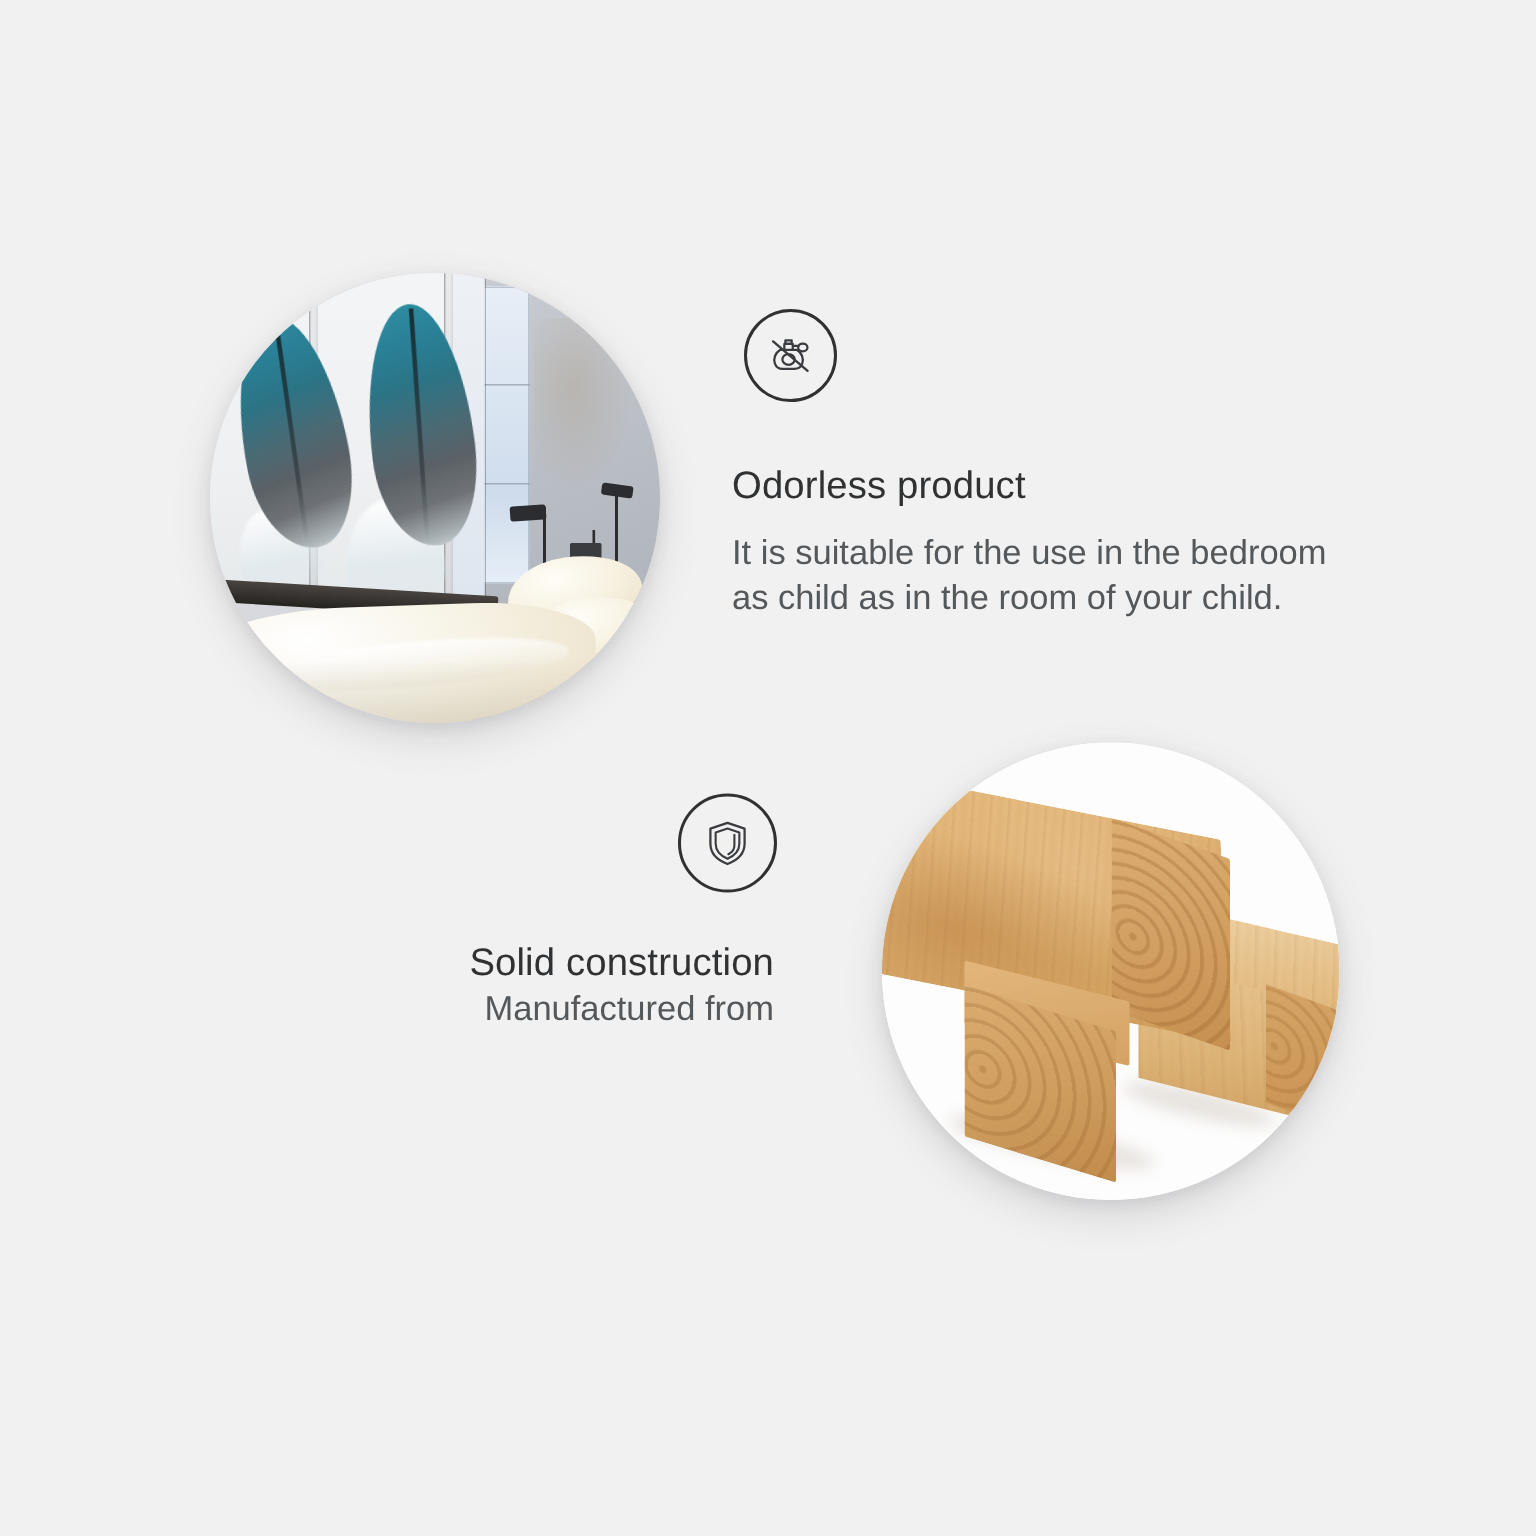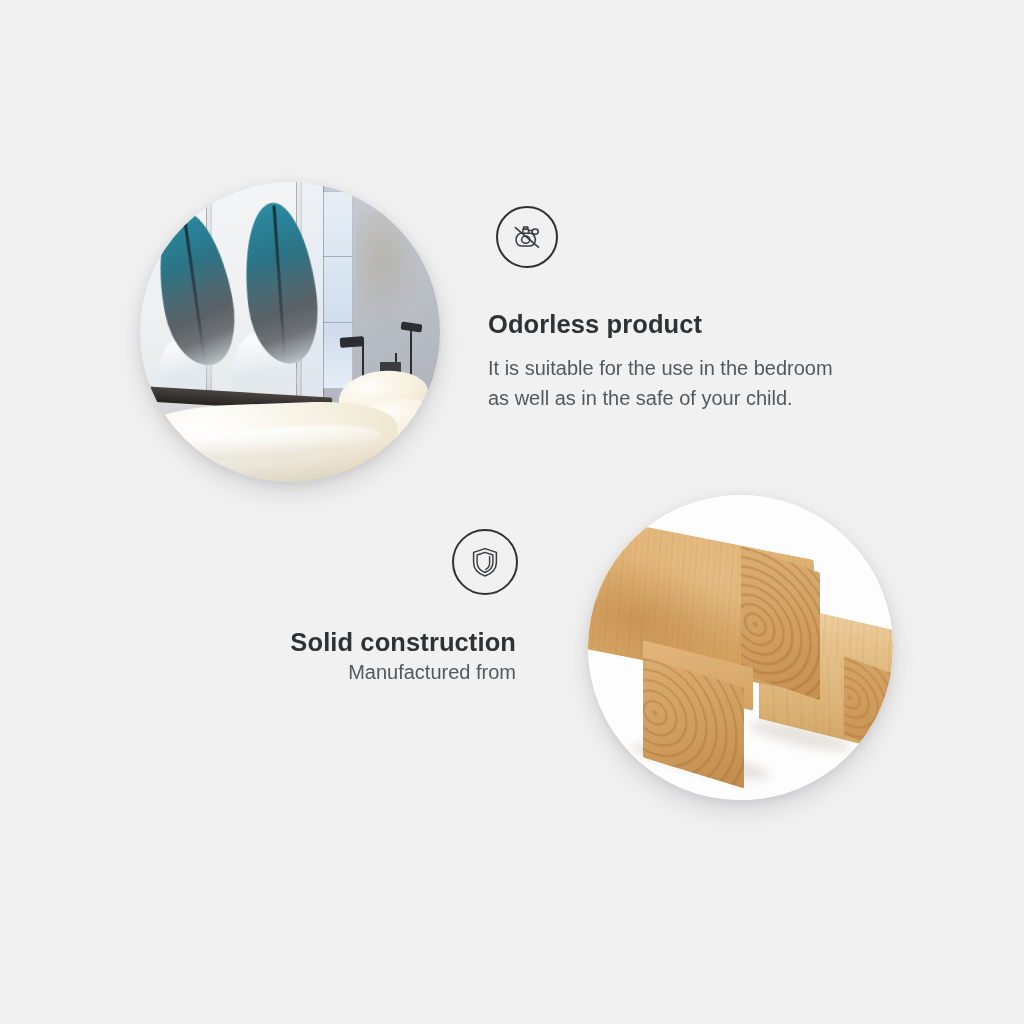--- a/index.html
+++ b/index.html
@@ -349,28 +349,28 @@
     justify-content: center;
   }
   #icon-odorless { left: 496px; top: 206px; width: 62px; height: 62px; }
   #icon-solid    { left: 452px; top: 529px; width: 66px; height: 66px; }
   .icon-circle svg { display: block; }
 
   
   .feature-text { position: absolute; }
   .feature-title {
     font-size: 25.5px;
-    font-weight: 700;
+    font-weight: 400;
     color: #2f3133;
     letter-spacing: 0.1px;
     margin: 0;
     white-space: nowrap;
   }
   .feature-body {
-    font-size: 20px;
+    font-size: 23px;
     font-weight: 400;
     color: #55585b;
     line-height: 30px;
     margin: 0;
     white-space: nowrap;
   }
 
   #text-odorless {
     left: 488px;
     top: 310px;
@@ -435,21 +435,21 @@
         <ellipse cx="28.2" cy="14.6" rx="3.1" ry="2.6"></ellipse>
         <ellipse cx="18.7" cy="22.6" rx="4.1" ry="3.6"></ellipse>
       </g>
       <line x1="8.4" y1="10.6" x2="31.4" y2="30.2" stroke="#3a3c3f" stroke-width="1.6" stroke-linecap="round"></line>
     </svg>
   </div>
 
   <div class="feature-text" id="text-odorless">
     <h2 class="feature-title">Odorless product</h2>
     <p class="feature-body">It is suitable for the use in the bedroom</p>
-    <p class="feature-body">as well as in the safe of your child.</p>
+    <p class="feature-body">as child as in the room of your child.</p>
   </div>
 
   <div class="icon-circle" id="icon-solid">
     <svg width="40" height="40" viewBox="0 0 40 40" aria-hidden="true">
       <g fill="none" stroke="#3a3c3f" stroke-linecap="round" stroke-linejoin="round">
         <path d="M20 6.6 L31.4 10.4 L31.4 20.4 C31.4 27.2 26.6 31.6 20 34.0
                  C13.4 31.6 8.6 27.2 8.6 20.4 L8.6 10.4 Z" stroke-width="1.5"></path>
         <path d="M20 10.4 L27.9 13.0 L27.9 20.4 C27.9 25.3 24.6 28.6 20 30.5
                  C15.4 28.6 12.1 25.3 12.1 20.4 L12.1 13.0 Z" stroke-width="1.4"></path>
         <path d="M24.6 14.6 L24.6 21.6 C24.6 24.4 22.8 26.3 20.6 27.5" stroke-width="1.4"></path>

